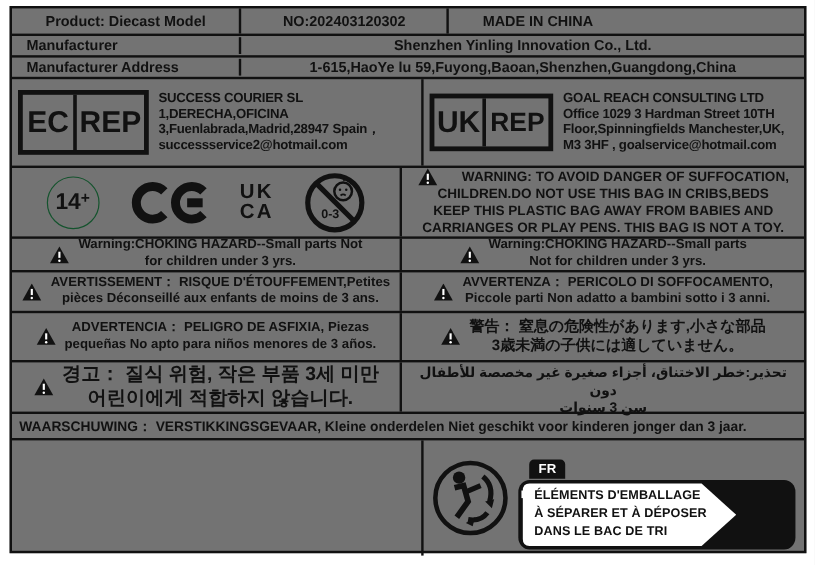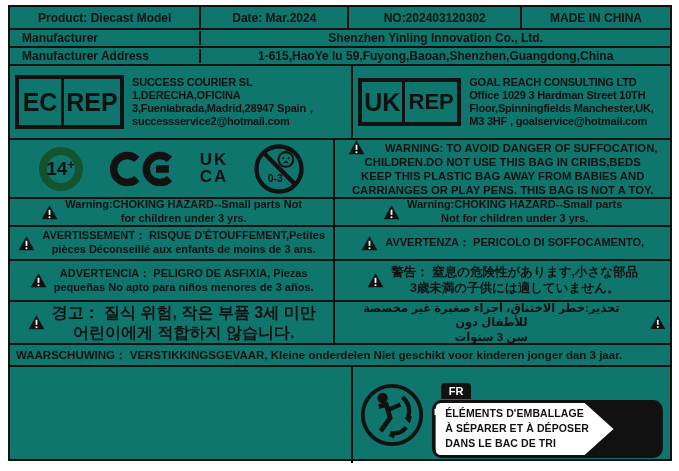--- a/index.html
+++ b/index.html
@@ -1,17 +1,17 @@
 <!DOCTYPE html>
 <html><head>
 <meta charset="utf-8">
 <style>
   html,body{margin:0;padding:0;background:#fff;}
   body{width:679px;height:471px;position:relative;font-family:"Liberation Sans","DejaVu Sans",sans-serif;color:#111;}
-  .label{position:absolute;left:8px;top:5px;width:664px;height:456px;border:2px solid #111;box-sizing:border-box;display:flex;flex-direction:column;background:#0f766e;}
+  .label{position:absolute;left:8px;top:5px;width:664px;height:456px;border:2px solid #111;box-sizing:border-box;display:flex;flex-direction:column;background:#737373;}
   .row{display:flex;border-bottom:2px solid #111;box-sizing:border-box;flex:0 0 auto;}
   .row:last-child{border-bottom:none;}
   .cell{box-sizing:border-box;display:flex;align-items:center;}
   .vb{border-right:2px solid #111;}
   
   .r1{height:23px;font-size:12px;font-weight:700;}
   .r1 .cell{justify-content:center;}
   .c-prod{width:29%;}.c-date{width:22.4%;}.c-no{width:26.2%;}.c-made{width:22.4%;}
   .r23{height:18px;font-size:12px;font-weight:700;align-items:center;}
   .r23 .lab{width:29%;padding-left:12px;}
@@ -27,35 +27,35 @@
   .rep-box .br{width:56px;height:46px;}
   .rep-box-uk .bl{width:40px;height:40px;}
   .rep-box-uk .br{width:52px;height:40px;font-size:22px;}
   .rep-text{font-size:11px;font-weight:700;line-height:1.18;white-space:nowrap;}
   .rep-text div{letter-spacing:-0.2px;}
   
   .marks-row{height:59px;}
   .marks-cell{width:49.3%;justify-content:space-evenly;padding:0 4px;}
   .bag-cell{width:50.7%;flex-direction:column;justify-content:center;font-size:11.3px;font-weight:700;line-height:1.24;text-align:center;padding:0 2px;}
   .bag-line1{display:inline-flex;align-items:center;gap:20px;}
-  .age-circle{width:44px;height:44px;border:8px solid #14532d;border-radius:50%;display:flex;align-items:center;justify-content:center;font-size:19px;font-weight:700;box-sizing:border-box;}
+  .age-circle{width:44px;height:44px;border:1px solid #14532d;border-radius:50%;display:flex;align-items:center;justify-content:center;font-size:19px;font-weight:700;box-sizing:border-box;}
   .age-circle sup{font-size:13px;margin-top:-8px;}
   .ukca{font-weight:800;font-size:17px;line-height:0.95;letter-spacing:2px;text-align:center;}
   
   .warn-row .cell{justify-content:center;gap:7px;padding:2px 4px;}
   .wl{width:49.3%;}
   .wr{width:50.7%;}
   .wtext{text-align:center;font-size:11px;font-weight:700;line-height:1.25;}
   .w-en{height:28px;}
   .w-frit{height:34px;}
   .w-esjp{height:41px;}
   .w-krar{height:43px;}
   .jp .wtext{font-size:12.5px;}
   .kr .wtext{font-size:16px;}
-  .ar{direction:rtl;}
+  .ar{direction:rtl;flex-direction:column;}
   .ar .wtext{font-size:11.5px;font-weight:700;}
   .nl-row{height:22px;font-size:11.5px;font-weight:700;}
   .nl-row .cell{width:100%;padding-left:6px;}
   
   .bottom-row{flex:1 1 auto;border-bottom:none;}
   .b-left{width:52%;}
   .b-right{width:48%;padding:4px 6px;gap:6px;align-items:center;}
   .triman{flex:0 0 auto;}
   .banner-wrap{display:flex;flex-direction:column;flex:1 1 auto;margin-top:12px;}
   .fr-tab{background:#111;color:#fff;font-weight:800;font-size:11px;width:30px;height:16px;border-radius:4px 4px 0 0;display:flex;align-items:center;justify-content:center;margin-left:10px;}
@@ -74,21 +74,20 @@
       <rect x="10.7" y="7" width="2.6" height="7.5" fill="#fff"></rect>
       <circle cx="12" cy="18" r="1.5" fill="#fff"></circle>
     </symbol>
   </defs>
 </svg>
 
 <div class="label">
 
   <div class="row r1">
     <div class="cell vb c-prod">Product: Diecast Model</div>
-    <div class="cell vb c-date">Date: Mar.2024</div>
     <div class="cell vb c-no">NO:202403120302</div>
     <div class="cell c-made">MADE IN CHINA</div>
   </div>
 
   <div class="row r23">
     <div class="cell vb lab">Manufacturer</div>
     <div class="cell val">Shenzhen Yinling Innovation Co., Ltd.</div>
   </div>
 
   <div class="row r23">
@@ -192,20 +191,21 @@
         <div>AVERTISSEMENT： RISQUE D'ÉTOUFFEMENT,Petites</div>
         <div>pièces Déconseillé aux enfants de moins de 3 ans.</div>
       </div>
     </div>
     <div class="cell wr">
       <svg width="17" height="15">
           <use href="#warn-tri"></use>
         </svg>
       <div class="wtext">
         <div>AVVERTENZA： PERICOLO DI SOFFOCAMENTO,</div>
+        <div>Piccole parti Non adatto a bambini sotto i 3 anni.</div>
       </div>
     </div>
   </div>
 
   <div class="row warn-row w-esjp">
     <div class="cell vb wl">
       <svg width="17" height="15">
           <use href="#warn-tri"></use>
         </svg>
       <div class="wtext">

